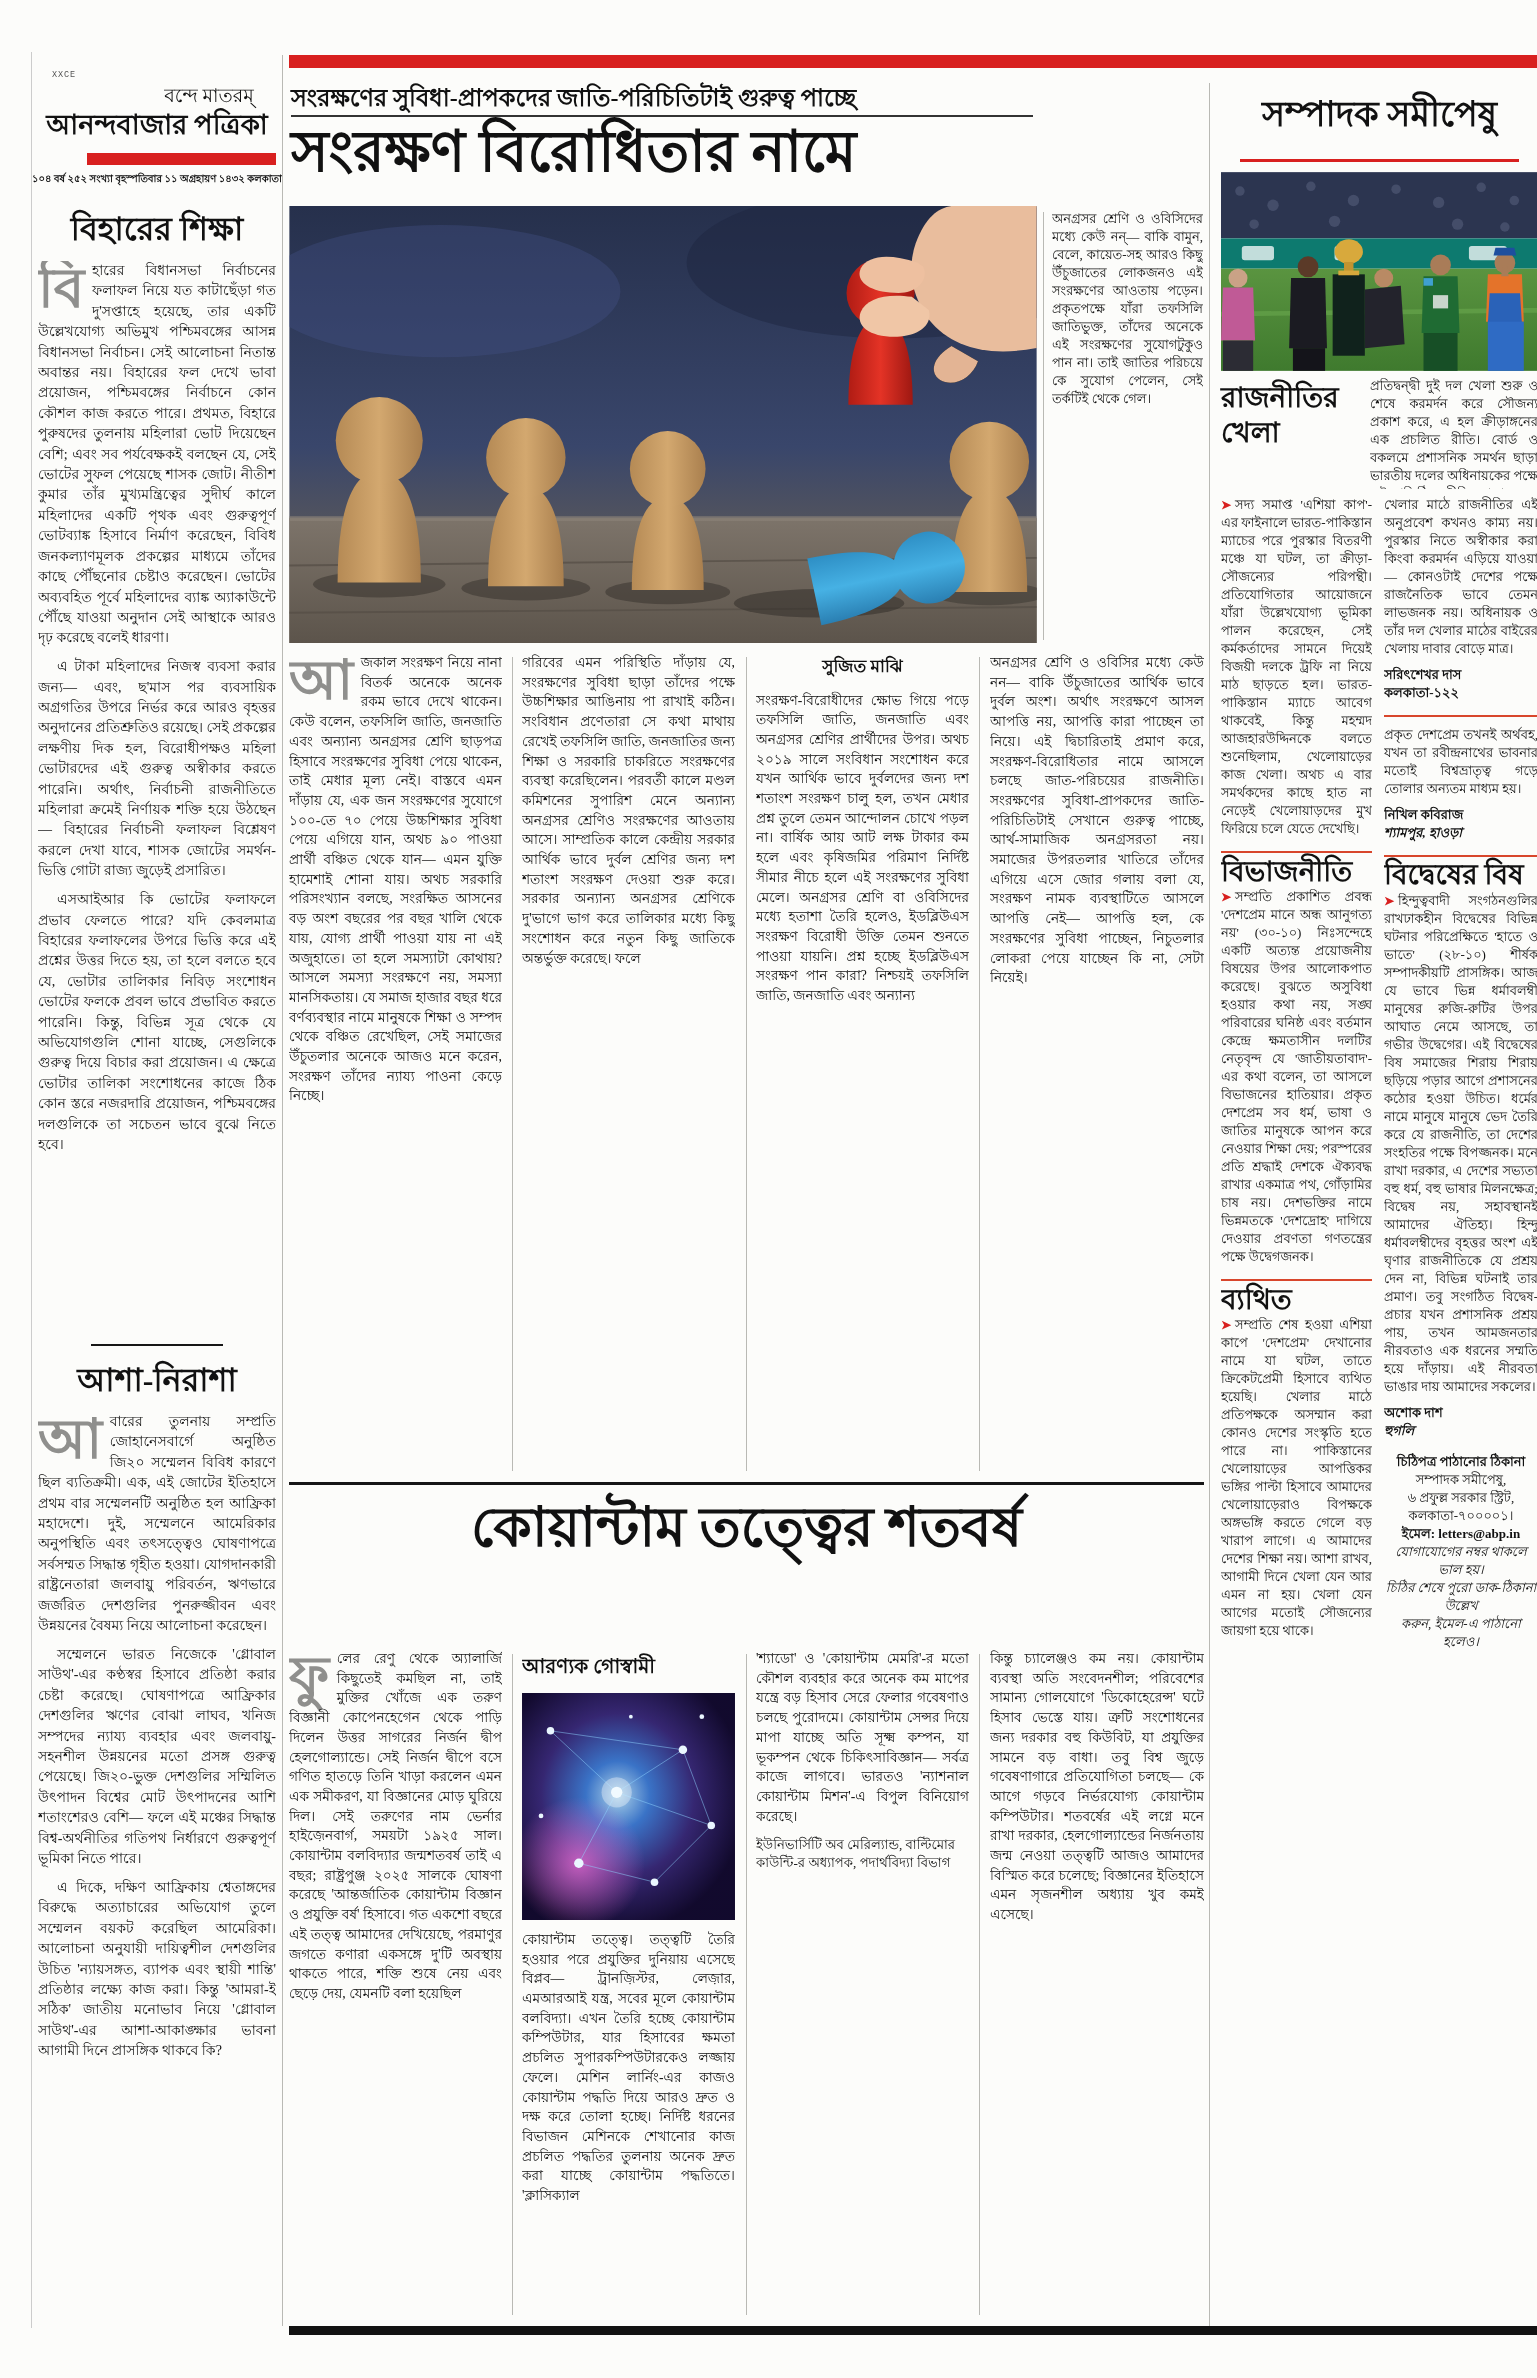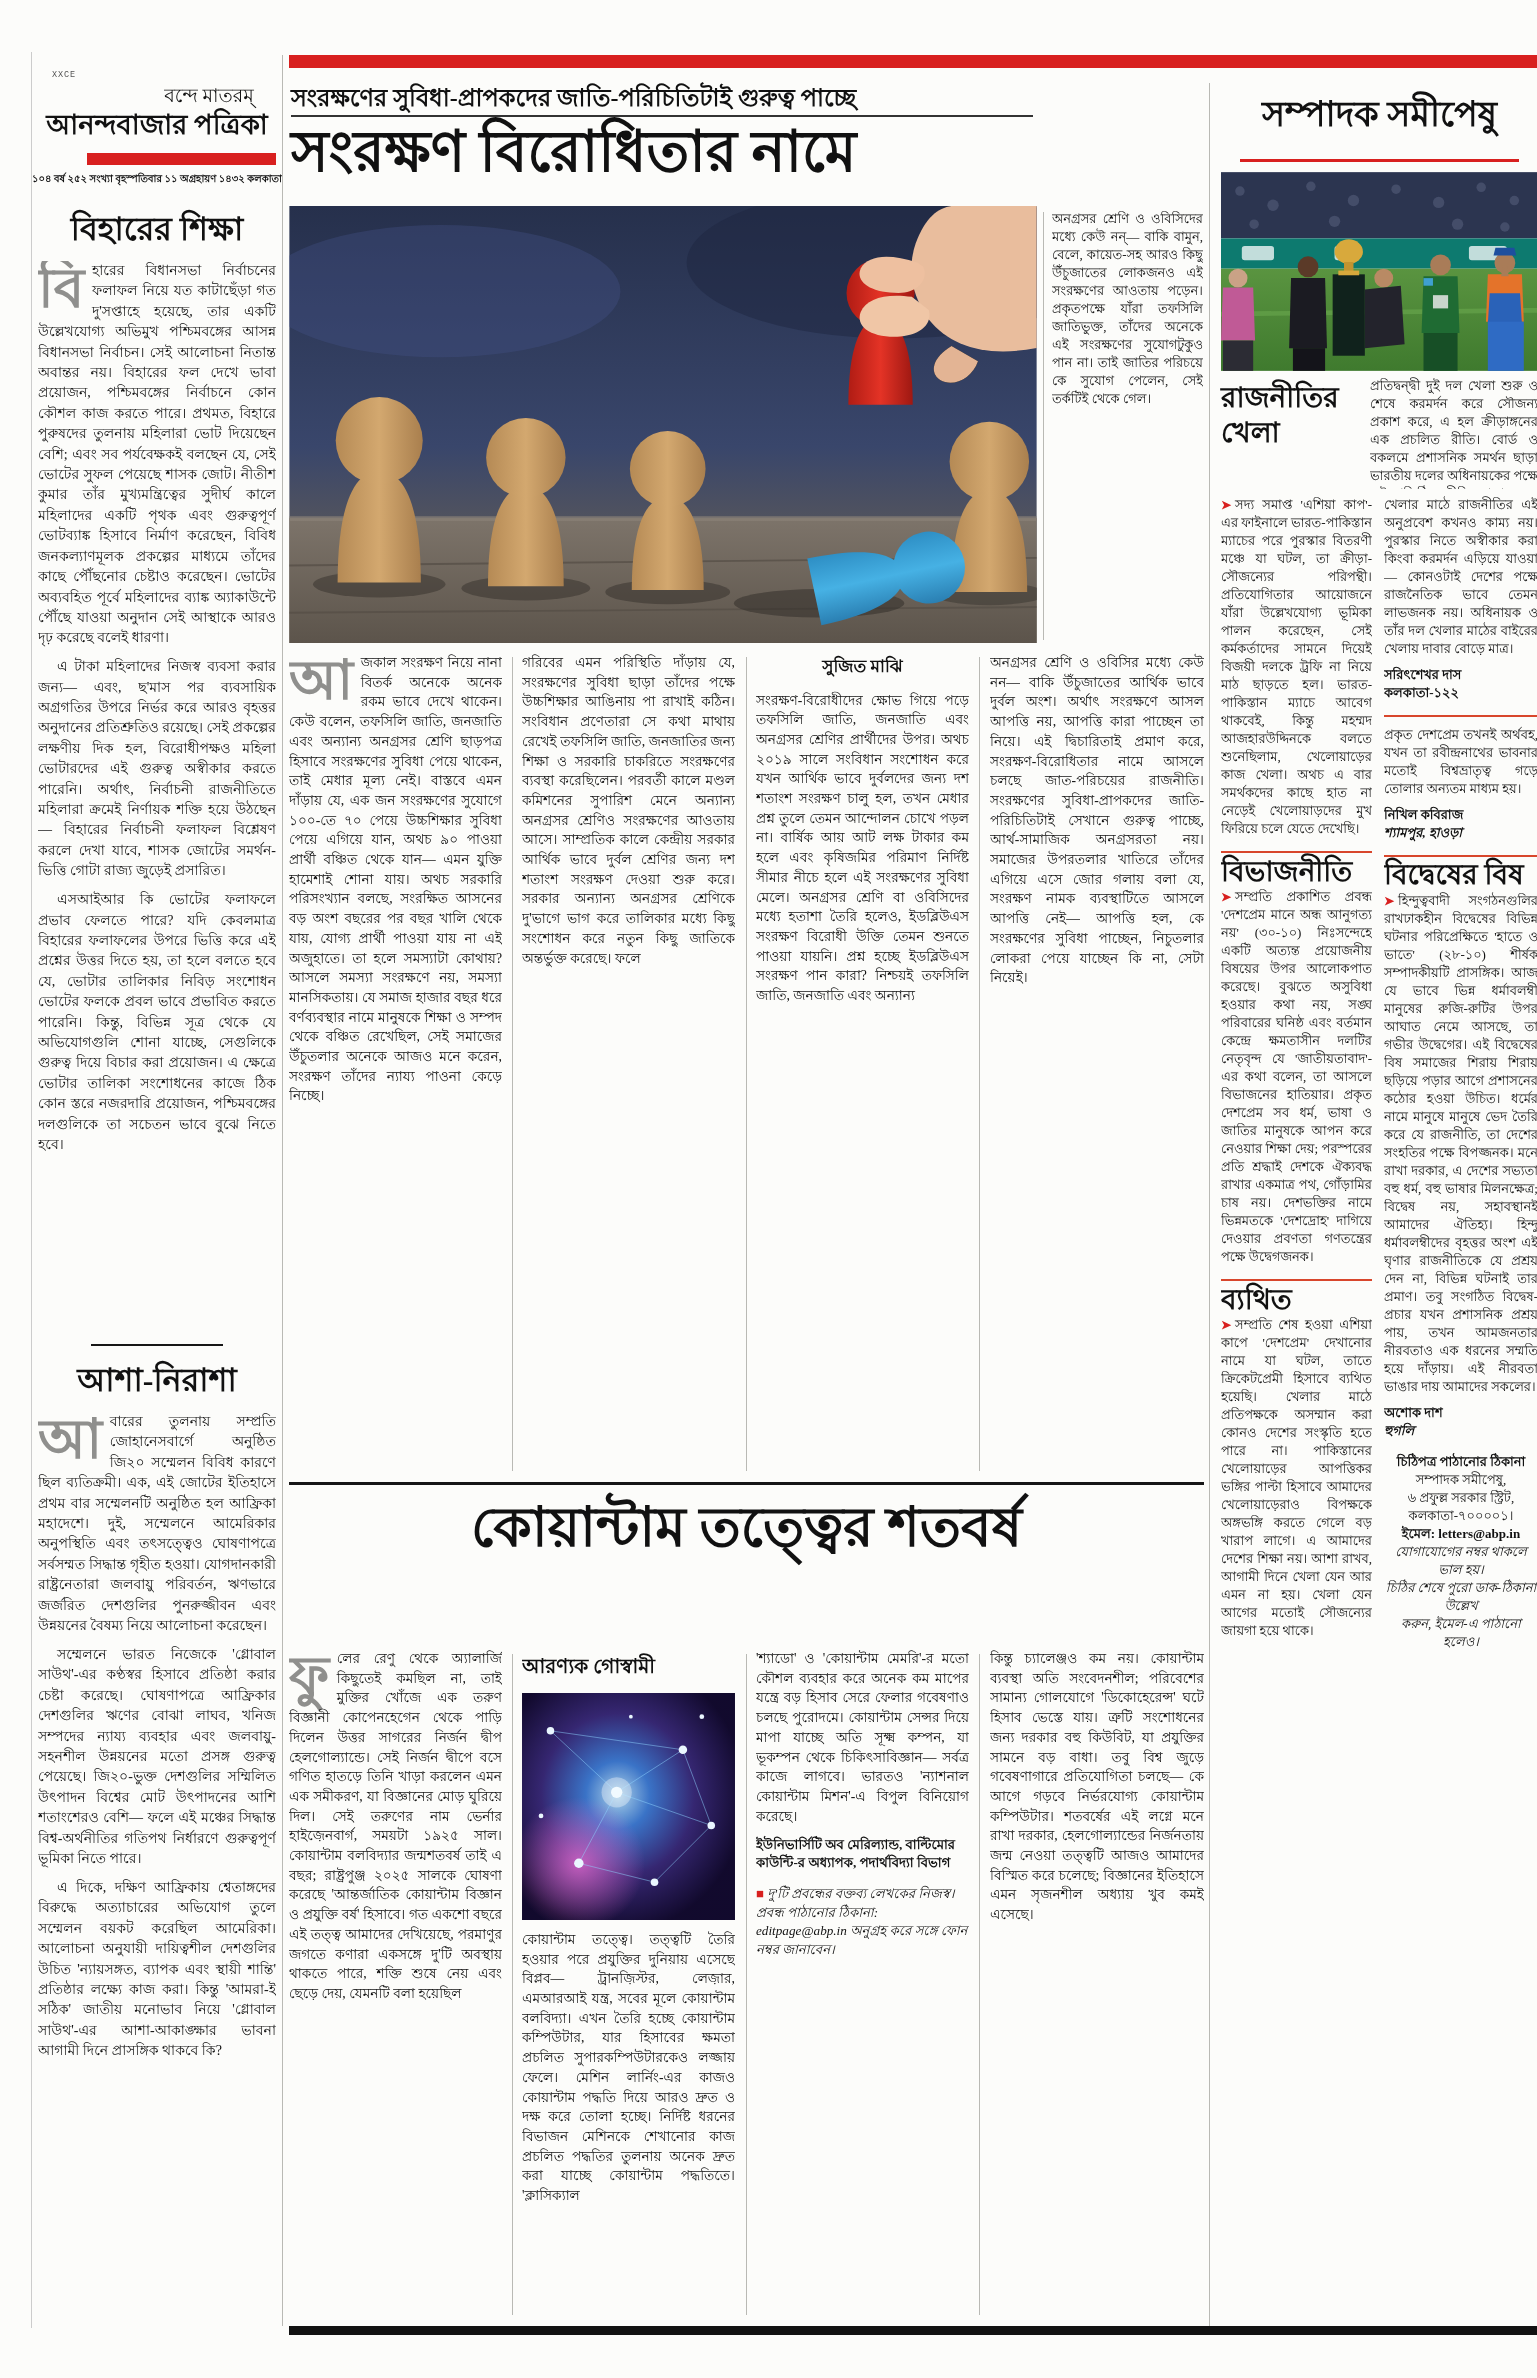--- a/index.html
+++ b/index.html
@@ -212,24 +212,21 @@
           <circle cx="20" cy="130" r="2.5"></circle>
           <circle cx="115" cy="25" r="2"></circle>
       </g>
       <circle cx="100" cy="105" r="16" fill="#ffffff" opacity="0.35"></circle>
     </svg>
     <div class="j bod">কোয়ান্টাম তত্ত্বে। তত্ত্বটি তৈরি হওয়ার পরে প্রযুক্তির দুনিয়ায় এসেছে বিপ্লব— ট্রানজ়িস্টর, লেজ়ার, এমআরআই যন্ত্র, সবের মূলে কোয়ান্টাম বলবিদ্যা। এখন তৈরি হচ্ছে কোয়ান্টাম কম্পিউটার, যার হিসাবের ক্ষমতা প্রচলিত সুপারকম্পিউটারকেও লজ্জায় ফেলে। মেশিন লার্নিং-এর কাজও কোয়ান্টাম পদ্ধতি দিয়ে আরও দ্রুত ও দক্ষ করে তোলা হচ্ছে। নির্দিষ্ট ধরনের বিভাজন মেশিনকে শেখানোর কাজ প্রচলিত পদ্ধতির তুলনায় অনেক দ্রুত করা যাচ্ছে কোয়ান্টাম পদ্ধতিতে। 'ক্লাসিক্যাল</div>
   </div>
 
   <div class="abs hide" style="left:756px;top:1649px;width:213px;height:668px">
     <div class="j bod">'শ্যাডো' ও 'কোয়ান্টাম মেমরি'-র মতো কৌশল ব্যবহার করে অনেক কম মাপের যন্ত্রে বড় হিসাব সেরে ফেলার গবেষণাও চলছে পুরোদমে। কোয়ান্টাম সেন্সর দিয়ে মাপা যাচ্ছে অতি সূক্ষ্ম কম্পন, যা ভূকম্পন থেকে চিকিৎসাবিজ্ঞান— সর্বত্র কাজে লাগবে। ভারতও 'ন্যাশনাল কোয়ান্টাম মিশন'-এ বিপুল বিনিয়োগ করেছে।</div>
-    <div style="font-weight:700;font-size:13.2px;line-height:18px;margin:9.5px 0 13.2px 0">ইউনিভার্সিটি অব মেরিল্যান্ড, বাল্টিমোর কাউন্টি-র অধ্যাপক, পদার্থবিদ্যা বিভাগ</div>
-    <div class="note" style="font-size:13.2px;line-height:18.5px">
-      <span class="nsq">■ </span><span>দু'টি প্রবন্ধের বক্তব্য লেখকের নিজস্ব। প্রবন্ধ পাঠানোর ঠিকানা: editpage@abp.in অনুগ্রহ করে সঙ্গে ফোন নম্বর জানাবেন।</span>
-    </div>
+    <div style="font-weight:400;font-size:13.2px;line-height:18px;margin:9.5px 0 13.2px 0">ইউনিভার্সিটি অব মেরিল্যান্ড, বাল্টিমোর কাউন্টি-র অধ্যাপক, পদার্থবিদ্যা বিভাগ</div>
   </div>
 
   <div class="abs j bod hide" style="left:990px;top:1649px;width:214px;height:668px">কিন্তু চ্যালেঞ্জও কম নয়। কোয়ান্টাম ব্যবস্থা অতি সংবেদনশীল; পরিবেশের সামান্য গোলযোগে 'ডিকোহেরেন্স' ঘটে হিসাব ভেস্তে যায়। ত্রুটি সংশোধনের জন্য দরকার বহু কিউবিট, যা প্রযুক্তির সামনে বড় বাধা। তবু বিশ্ব জুড়ে গবেষণাগারে প্রতিযোগিতা চলছে— কে আগে গড়বে নির্ভরযোগ্য কোয়ান্টাম কম্পিউটার। শতবর্ষের এই লগ্নে মনে রাখা দরকার, হেলগোল্যান্ডের নির্জনতায় জন্ম নেওয়া তত্ত্বটি আজও আমাদের বিস্মিত করে চলেছে; বিজ্ঞানের ইতিহাসে এমন সৃজনশীল অধ্যায় খুব কমই এসেছে।</div>
   <div class="abs rule-v" style="left:512px;top:1654px;height:661px"></div>
   <div class="abs rule-v" style="left:746px;top:1654px;height:661px"></div>
   <div class="abs rule-v" style="left:979px;top:1654px;height:661px"></div>
 
   <div class="abs" style="left:289px;top:2326px;width:1249px;height:8.5px;background:#121212"></div>
 
   <div class="abs c headline" style="left:1221px;top:87px;width:317px;font-size:35px">সম্পাদক সমীপেষু</div>

